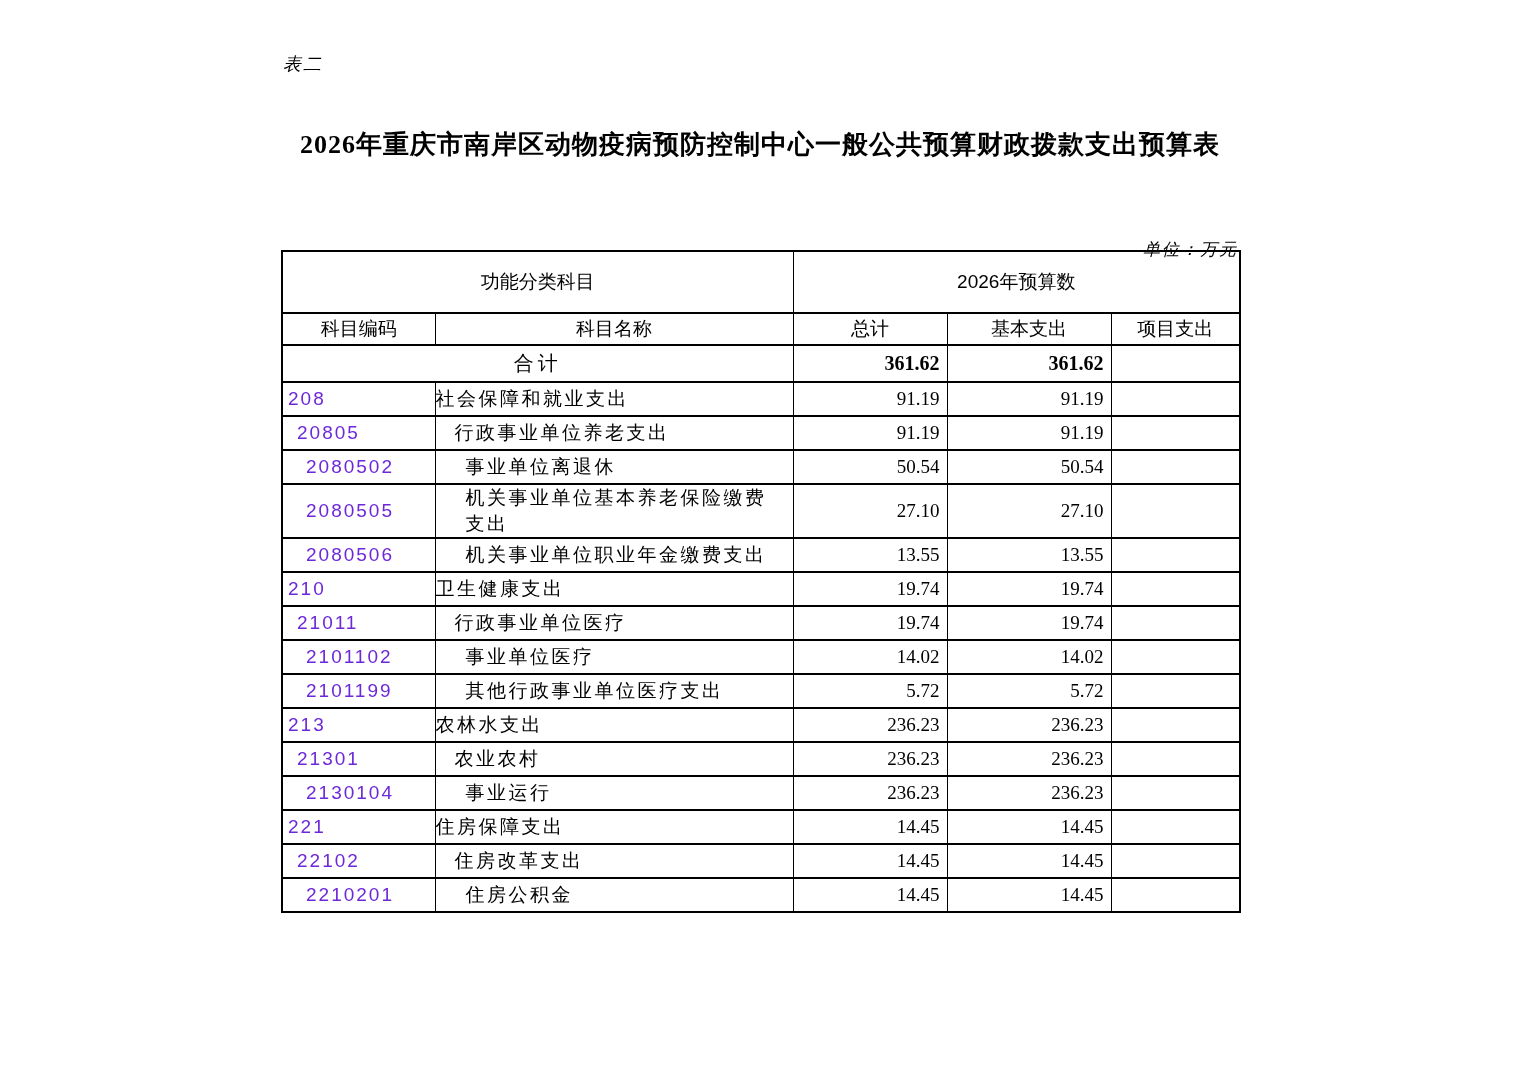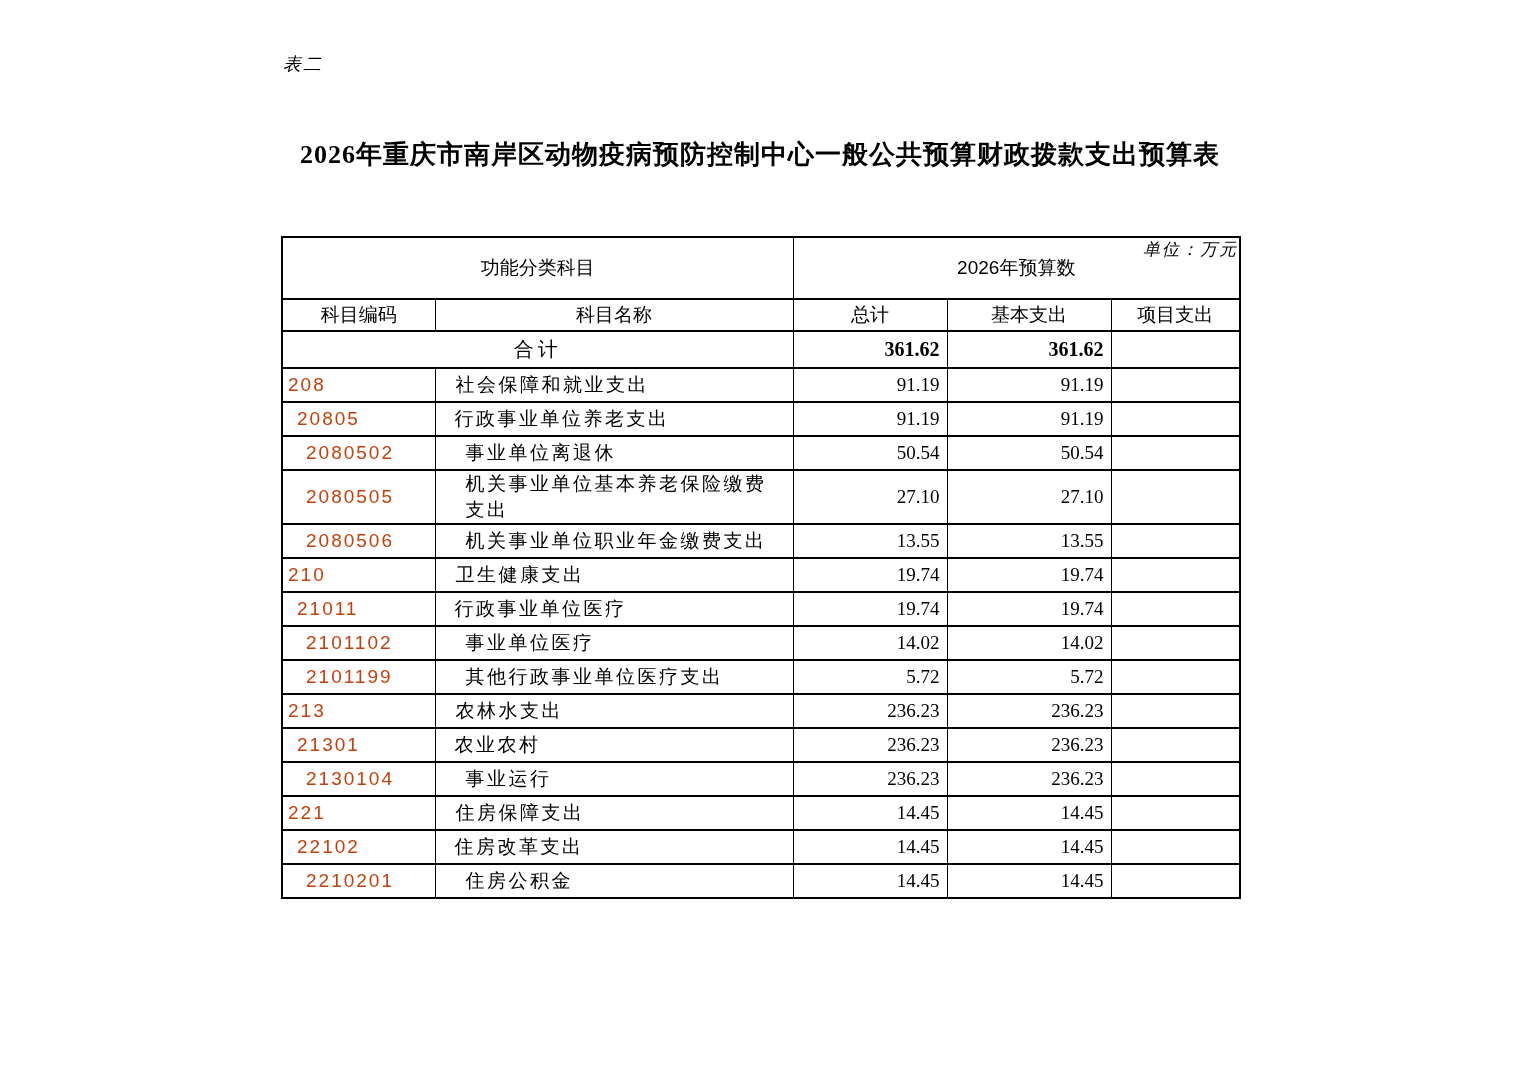--- a/index.html
+++ b/index.html
@@ -13,35 +13,35 @@
   }
   .page { position: absolute; left: 0; top: 0; width: 1520px; height: 1074px; background: #fff; }
 
   .corner-label {
     position: absolute; left: 283px; top: 52px;
     font-size: 18px; font-style: italic;
     font-family: "Liberation Serif", "DejaVu Serif", serif;
     letter-spacing: 2px;
   }
   .doc-title {
-    position: absolute; left: 0; top: 137px; width: 1520px;
+    position: absolute; left: 0; top: 127px; width: 1520px;
     text-align: center;
     font-size: 26px; font-weight: bold;
     font-family: "Liberation Serif", "DejaVu Serif", serif;
     letter-spacing: 1px;
   }
   .unit-note {
     position: absolute; right: 282px; top: 218px;
     font-size: 17px; font-style: italic;
     letter-spacing: 2px;
     margin-top: 20px;
   }
 
   table.budget {
-    position: absolute; left: 281px; top: 236px;
+    position: absolute; left: 281px; top: 250px;
     width: 958px;
     border-collapse: collapse;
     table-layout: fixed;
     border: 2px solid #000;
   }
   table.budget td, table.budget th {
     border: 1px solid #000;
     border-top-width: 2px;
     border-bottom-width: 2px;
     font-size: 19px;
@@ -57,21 +57,21 @@
 
   .hcell {
     font-family: "Liberation Sans", "DejaVu Sans", sans-serif;
     font-weight: bold;
     text-align: center;
     font-size: 19px;
   }
   td.code-cell {
     font-family: "Liberation Sans", "DejaVu Sans", sans-serif;
     font-size: 20px;
-    color: #c2410c;
+    color: #6d28d9;
     letter-spacing: 2px;
     text-align: left;
   }
   td.name-cell {
     text-align: left;
     letter-spacing: 2.5px;
     line-height: 1.35;
     padding-right: 6px;
   }
   td.num-cell {
@@ -84,21 +84,21 @@
     text-align: center;
     font-weight: normal;
     font-size: 20px;
     letter-spacing: 4px;
   }
   tr.total-row td.num-cell { font-weight: bold; font-size: 20px; }
 
   .ind-code-0 { padding-left: 5px; }
   .ind-code-1 { padding-left: 14px; }
   .ind-code-2 { padding-left: 23px; }
-  .ind-name-0 { padding-left: 20px; }
+  .ind-name-0 { padding-left: 0; }
   .ind-name-1 { padding-left: 19px; }
   .ind-name-2 { padding-left: 30px; }
 </style>
 </head>
 <body>
 
 <div class="page">
 
   <div class="corner-label">表二</div>
 

